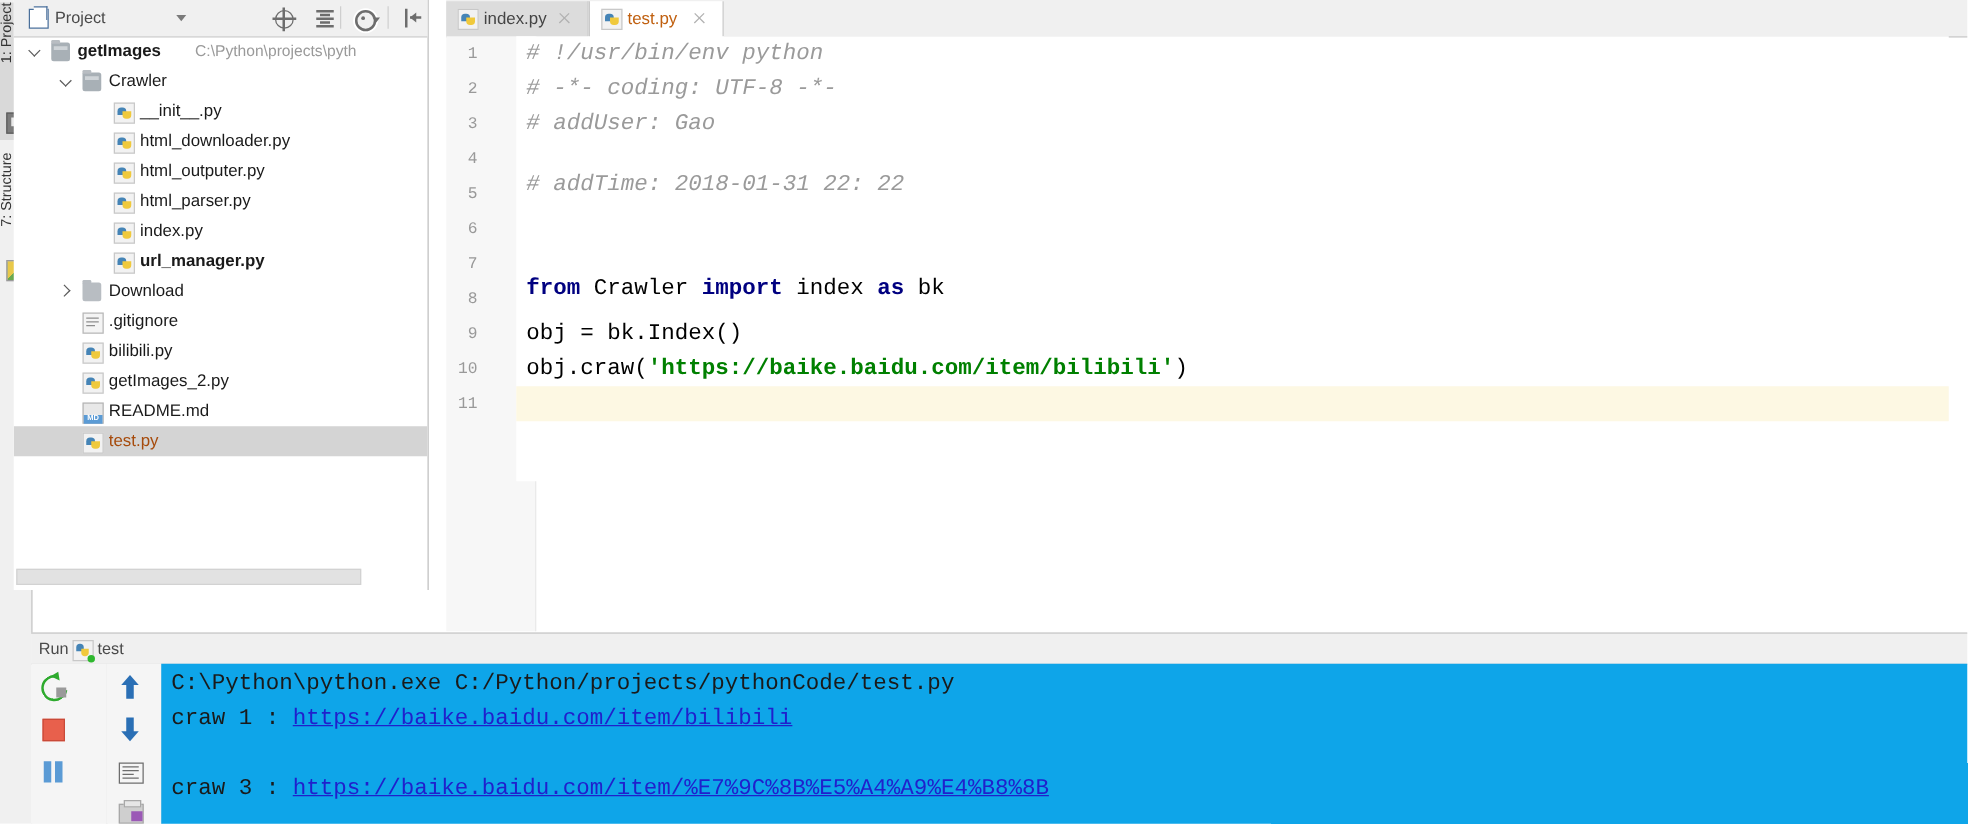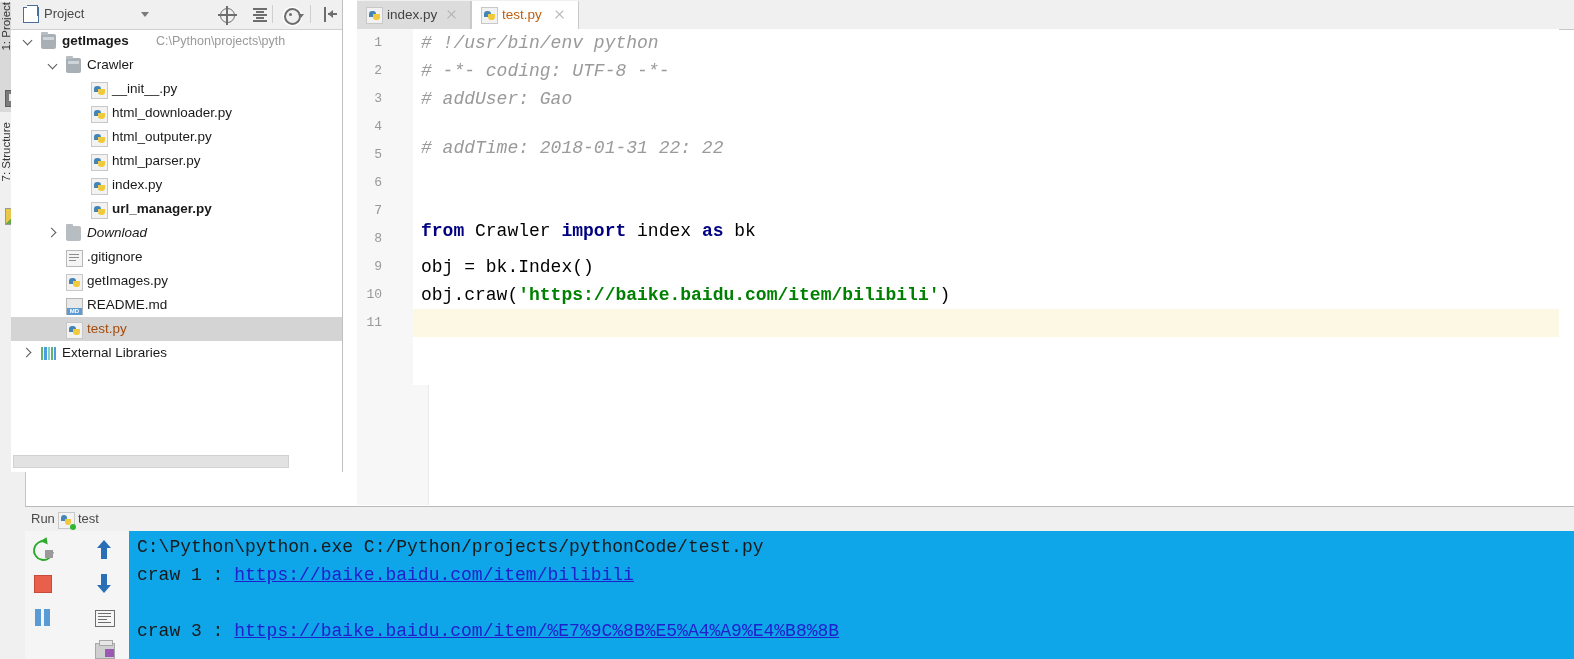--- a/index.html
+++ b/index.html
@@ -282,52 +282,45 @@
           <div class="ic ic-py" style="left: 80px;"></div>
           <div class="lbl" style="left: 101px;">index.py</div>
         </div>
         <div class="row">
           <div class="ic ic-py" style="left: 80px;"></div>
           <div class="lbl" style="left: 101px; font-weight: bold;">url_manager.py</div>
         </div>
         <div class="row">
           <div class="arrow right" style="left: 37px;"></div>
           <div class="ic ic-folder" style="left: 55px;"></div>
-          <div class="lbl" style="left: 76px; font-style: italic;">Download</div>
+          <div class="lbl" style="left: 76px;">Download</div>
         </div>
         <div class="row">
           <div class="ic ic-gitig" style="left: 55px;">
             <i></i>
             <i></i>
             <i></i>
           </div>
           <div class="lbl" style="left: 76px;">.gitignore</div>
         </div>
         <div class="row">
           <div class="ic ic-py" style="left: 55px;"></div>
-          <div class="lbl" style="left: 76px;">getImages.py</div>
+          <div class="lbl" style="left: 76px;">bilibili.py</div>
+        </div>
+        <div class="row">
+          <div class="ic ic-py" style="left: 55px;"></div>
+          <div class="lbl" style="left: 76px;">getImages_2.py</div>
         </div>
         <div class="row">
           <div class="ic ic-md" style="left: 55px;"></div>
           <div class="lbl" style="left: 76px;">README.md</div>
         </div>
         <div class="row sel">
           <div class="ic ic-py" style="left: 55px;"></div>
           <div class="lbl" style="left: 76px;">test.py</div>
-        </div>
-        <div class="row">
-          <div class="arrow right" style="left: 12px;"></div>
-          <div class="ic ic-lib" style="left: 30px;">
-            <i></i>
-            <i></i>
-            <i></i>
-            <i></i>
-            <i></i>
-          </div>
-          <div class="lbl" style="left: 51px;">External Libraries</div>
         </div>
       </div>
 
     <div class="psb">
       <div class="psb-thumb"></div>
     </div>
   </div>
 
   <div class="ed">
     <div class="tabs">

